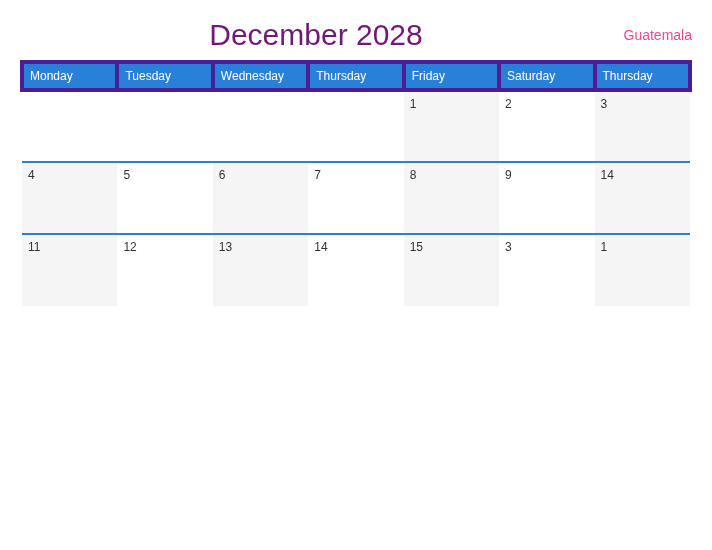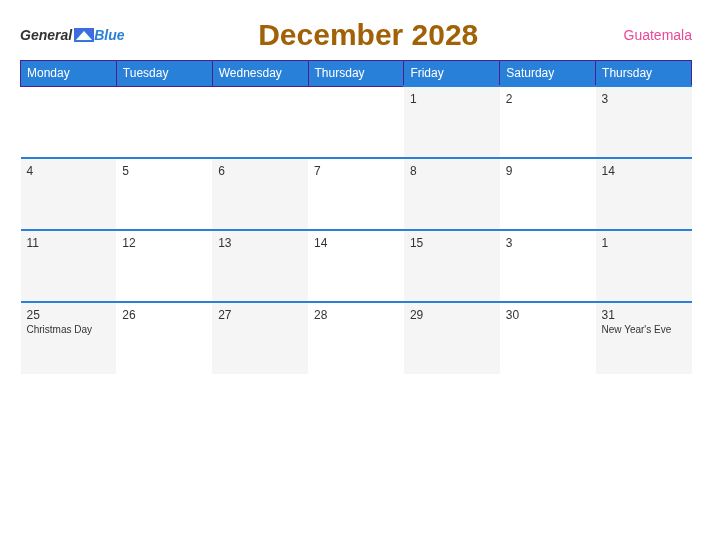--- a/index.html
+++ b/index.html
@@ -43,43 +43,43 @@
     }
     .logo-flag {
       width: 20px;
       height: 14px;
       display: inline-block;
       margin-left: 2px;
       vertical-align: middle;
     }
     .calendar-title {
       font-size: 30px;
-      font-weight: bold;
-      color: #a16207;
+      font-weight: normal;
+      color: #701a75;
       text-align: center;
       flex: 1;
     }
     .country-name {
       font-size: 14px;
       color: #ec4899;
       text-align: right;
       min-width: 80px;
     }
     .calendar-grid {
       width: 100%;
       border-collapse: collapse;
     }
     .calendar-grid th {
       background-color: #2980d9;
       color: #fff;
       font-size: 12px;
       font-weight: normal;
       padding: 5px 6px;
       text-align: left;
-      border: 1px solid #4c1d95;
+      border: 4px solid #4c1d95;
     }
     .calendar-grid td {
       width: calc(100% / 7);
       height: 72px;
       vertical-align: top;
       padding: 5px 6px;
       border-top: 2px solid #2980d9;
       border-left: none;
       border-right: none;
       border-bottom: none;
@@ -107,29 +107,20 @@
     .empty-cell {
       background: #fff !important;
       border-top: none !important;
     }
   </style>
 </head>
 <body>
 
 <div class="calendar-container">
   <div class="header-row">
-    <div class="logo">
-      <span class="logo-general">General</span>
-      <svg class="logo-flag" viewBox="0 0 20 14" xmlns="http://www.w3.org/2000/svg">
-        <rect x="0" y="0" width="20" height="14" fill="#4169e1"></rect>
-        <polygon points="10,1 20,13 0,13" fill="#2980d9"></polygon>
-        <polygon points="10,3 18,12 2,12" fill="#fff"></polygon>
-      </svg>
-      <span class="logo-blue">Blue</span>
-    </div>
     <div class="calendar-title">December 2028</div>
     <div class="country-name">Guatemala</div>
   </div>
 
   <table class="calendar-grid">
     <thead>
       <tr>
         <th>Monday</th>
         <th>Tuesday</th>
         <th>Wednesday</th>
@@ -194,40 +185,15 @@
           <td>
             <span class="day-num">15</span>
           </td>
           <td>
             <span class="day-num">3</span>
           </td>
           <td>
             <span class="day-num">1</span>
           </td>
         </tr>
-        <tr>
-          <td>
-            <span class="day-num">25</span>
-            <span class="holiday-name">Christmas Day</span>
-          </td>
-          <td>
-            <span class="day-num">26</span>
-          </td>
-          <td>
-            <span class="day-num">27</span>
-          </td>
-          <td>
-            <span class="day-num">28</span>
-          </td>
-          <td>
-            <span class="day-num">29</span>
-          </td>
-          <td>
-            <span class="day-num">30</span>
-          </td>
-          <td>
-            <span class="day-num">31</span>
-            <span class="holiday-name">New Year's Eve</span>
-          </td>
-        </tr>
       </tbody>
   </table>
 </div>
 
 </body></html>

